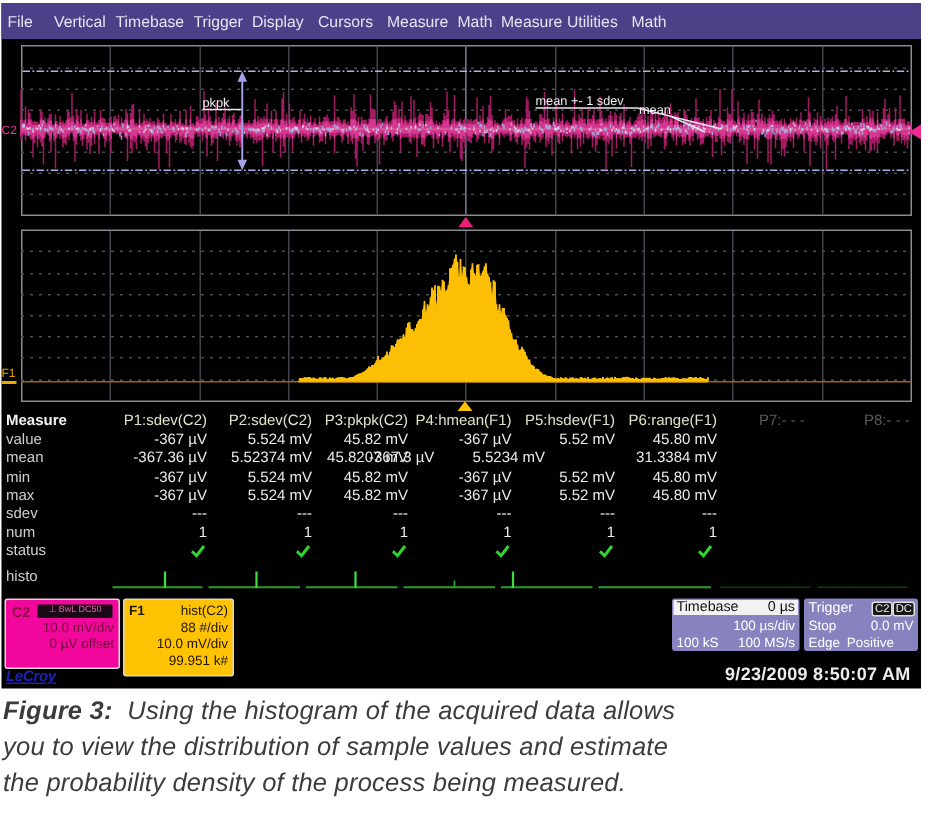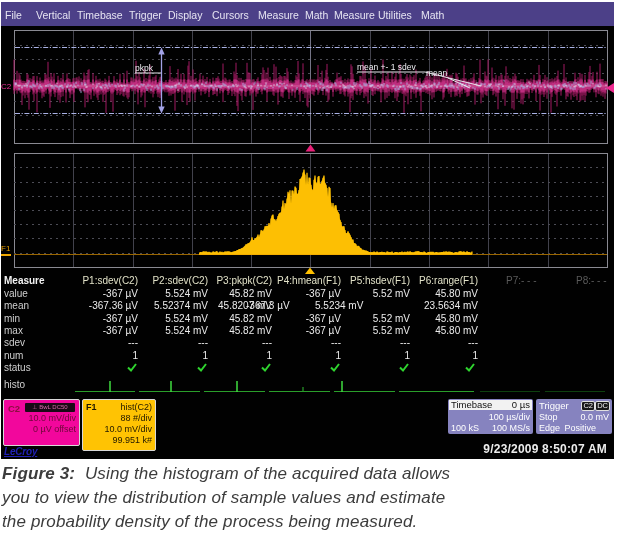--- a/index.html
+++ b/index.html
@@ -90,21 +90,21 @@
       <div style="position:absolute;left:176px;top:287.5px;width:95px;text-align:right;color:#ececec">45.82 mV</div>
       <div style="position:absolute;left:245px;top:287.5px;width:95px;text-align:right;color:#ececec">-367 µV</div>
       <div style="position:absolute;left:314px;top:287.5px;width:95px;text-align:right;color:#ececec">5.52 mV</div>
       <div style="position:absolute;left:382px;top:287.5px;width:95px;text-align:right;color:#ececec">45.80 mV</div>
       <div style="position:absolute;left:3px;top:300px;color:#cfcfcf">mean</div>
       <div style="position:absolute;left:42px;top:300px;width:95px;text-align:right;color:#ececec">-367.36 µV</div>
       <div style="position:absolute;left:112px;top:300px;width:95px;text-align:right;color:#ececec">5.52374 mV</div>
       <div style="position:absolute;left:176px;top:300px;width:95px;text-align:right;color:#ececec">45.8207 mV</div>
       <div style="position:absolute;left:245px;top:300px;width:95px;color:#ececec">-367.3 µV</div>
       <div style="position:absolute;left:314px;top:300px;width:95px;color:#ececec">5.5234 mV</div>
-      <div style="position:absolute;left:382px;top:300px;width:95px;text-align:right;color:#ececec">23.5634 mV</div>
+      <div style="position:absolute;left:382px;top:300px;width:95px;text-align:right;color:#ececec">31.3384 mV</div>
       <div style="position:absolute;left:3px;top:312.5px;color:#cfcfcf">min</div>
       <div style="position:absolute;left:42px;top:312.5px;width:95px;text-align:right;color:#ececec">-367 µV</div>
       <div style="position:absolute;left:112px;top:312.5px;width:95px;text-align:right;color:#ececec">5.524 mV</div>
       <div style="position:absolute;left:176px;top:312.5px;width:95px;text-align:right;color:#ececec">45.82 mV</div>
       <div style="position:absolute;left:245px;top:312.5px;width:95px;text-align:right;color:#ececec">-367 µV</div>
       <div style="position:absolute;left:314px;top:312.5px;width:95px;text-align:right;color:#ececec">5.52 mV</div>
       <div style="position:absolute;left:382px;top:312.5px;width:95px;text-align:right;color:#ececec">45.80 mV</div>
       <div style="position:absolute;left:3px;top:324.5px;color:#cfcfcf">max</div>
       <div style="position:absolute;left:42px;top:324.5px;width:95px;text-align:right;color:#ececec">-367 µV</div>
       <div style="position:absolute;left:112px;top:324.5px;width:95px;text-align:right;color:#ececec">5.524 mV</div>

